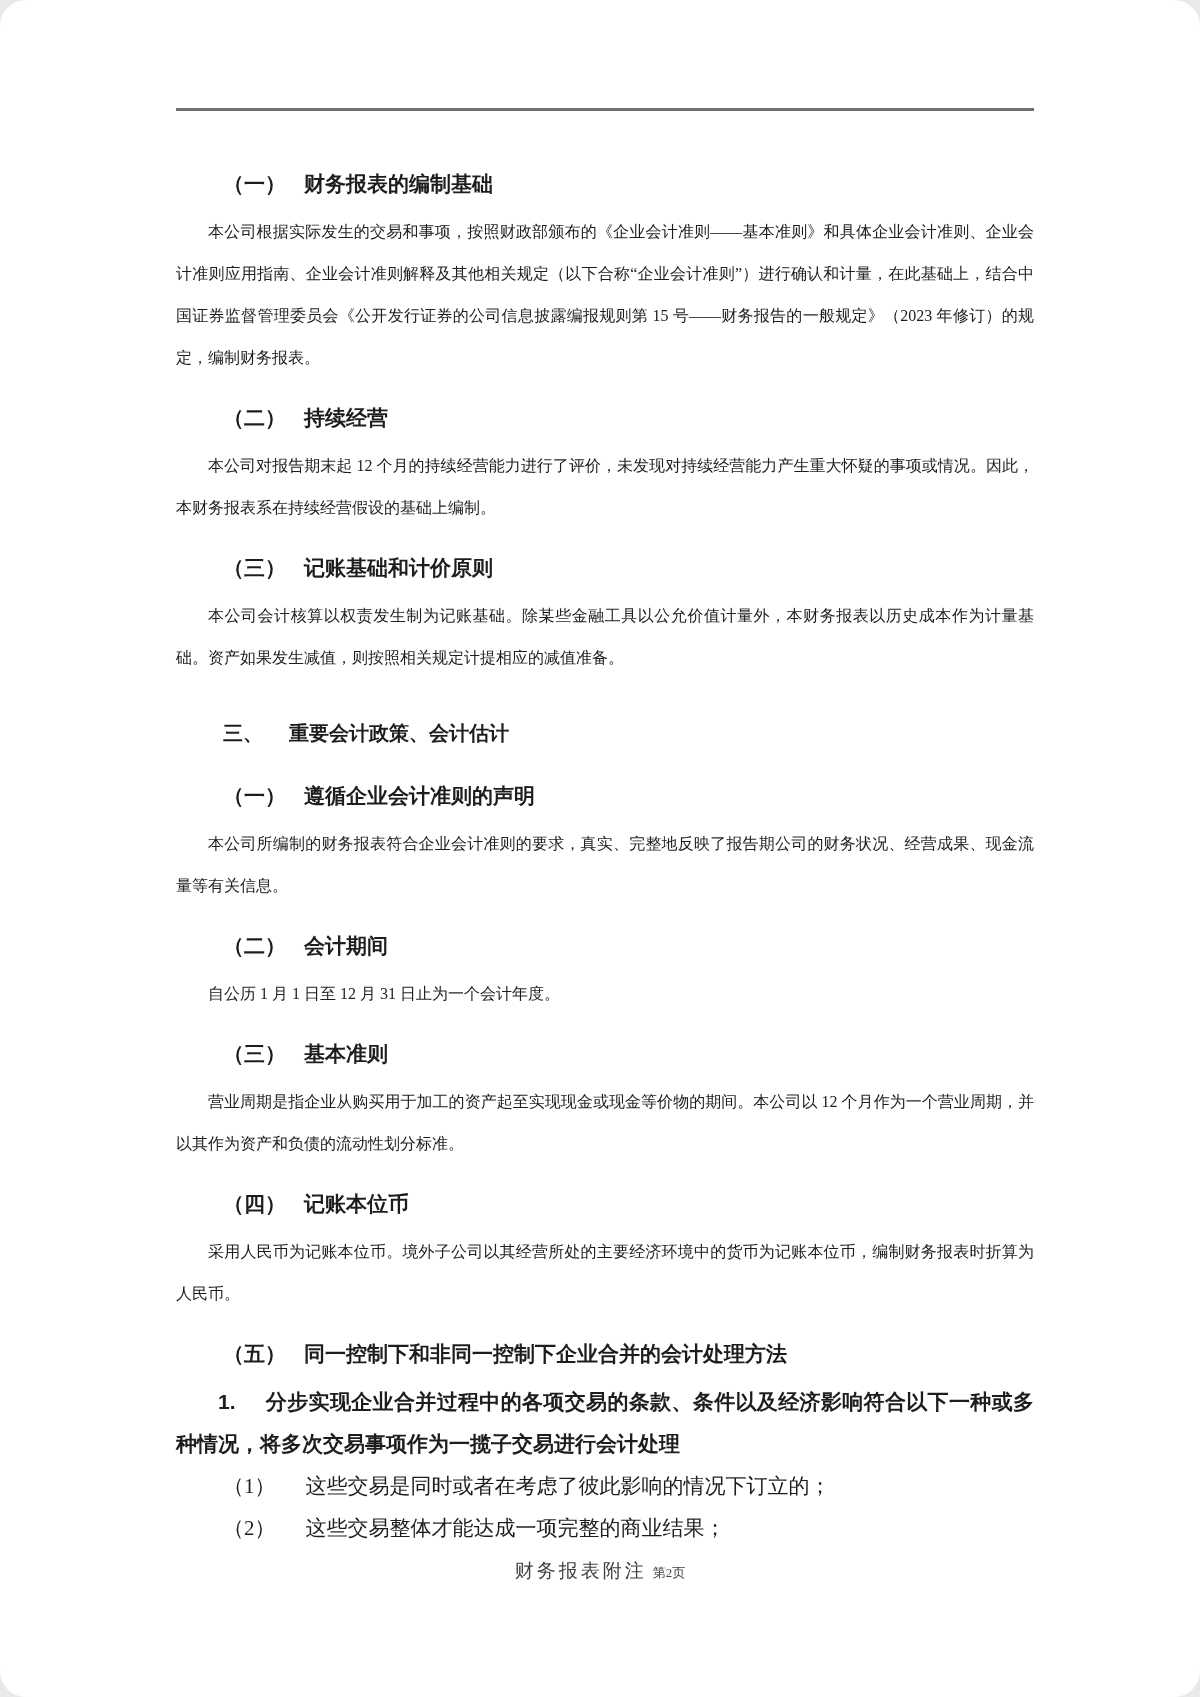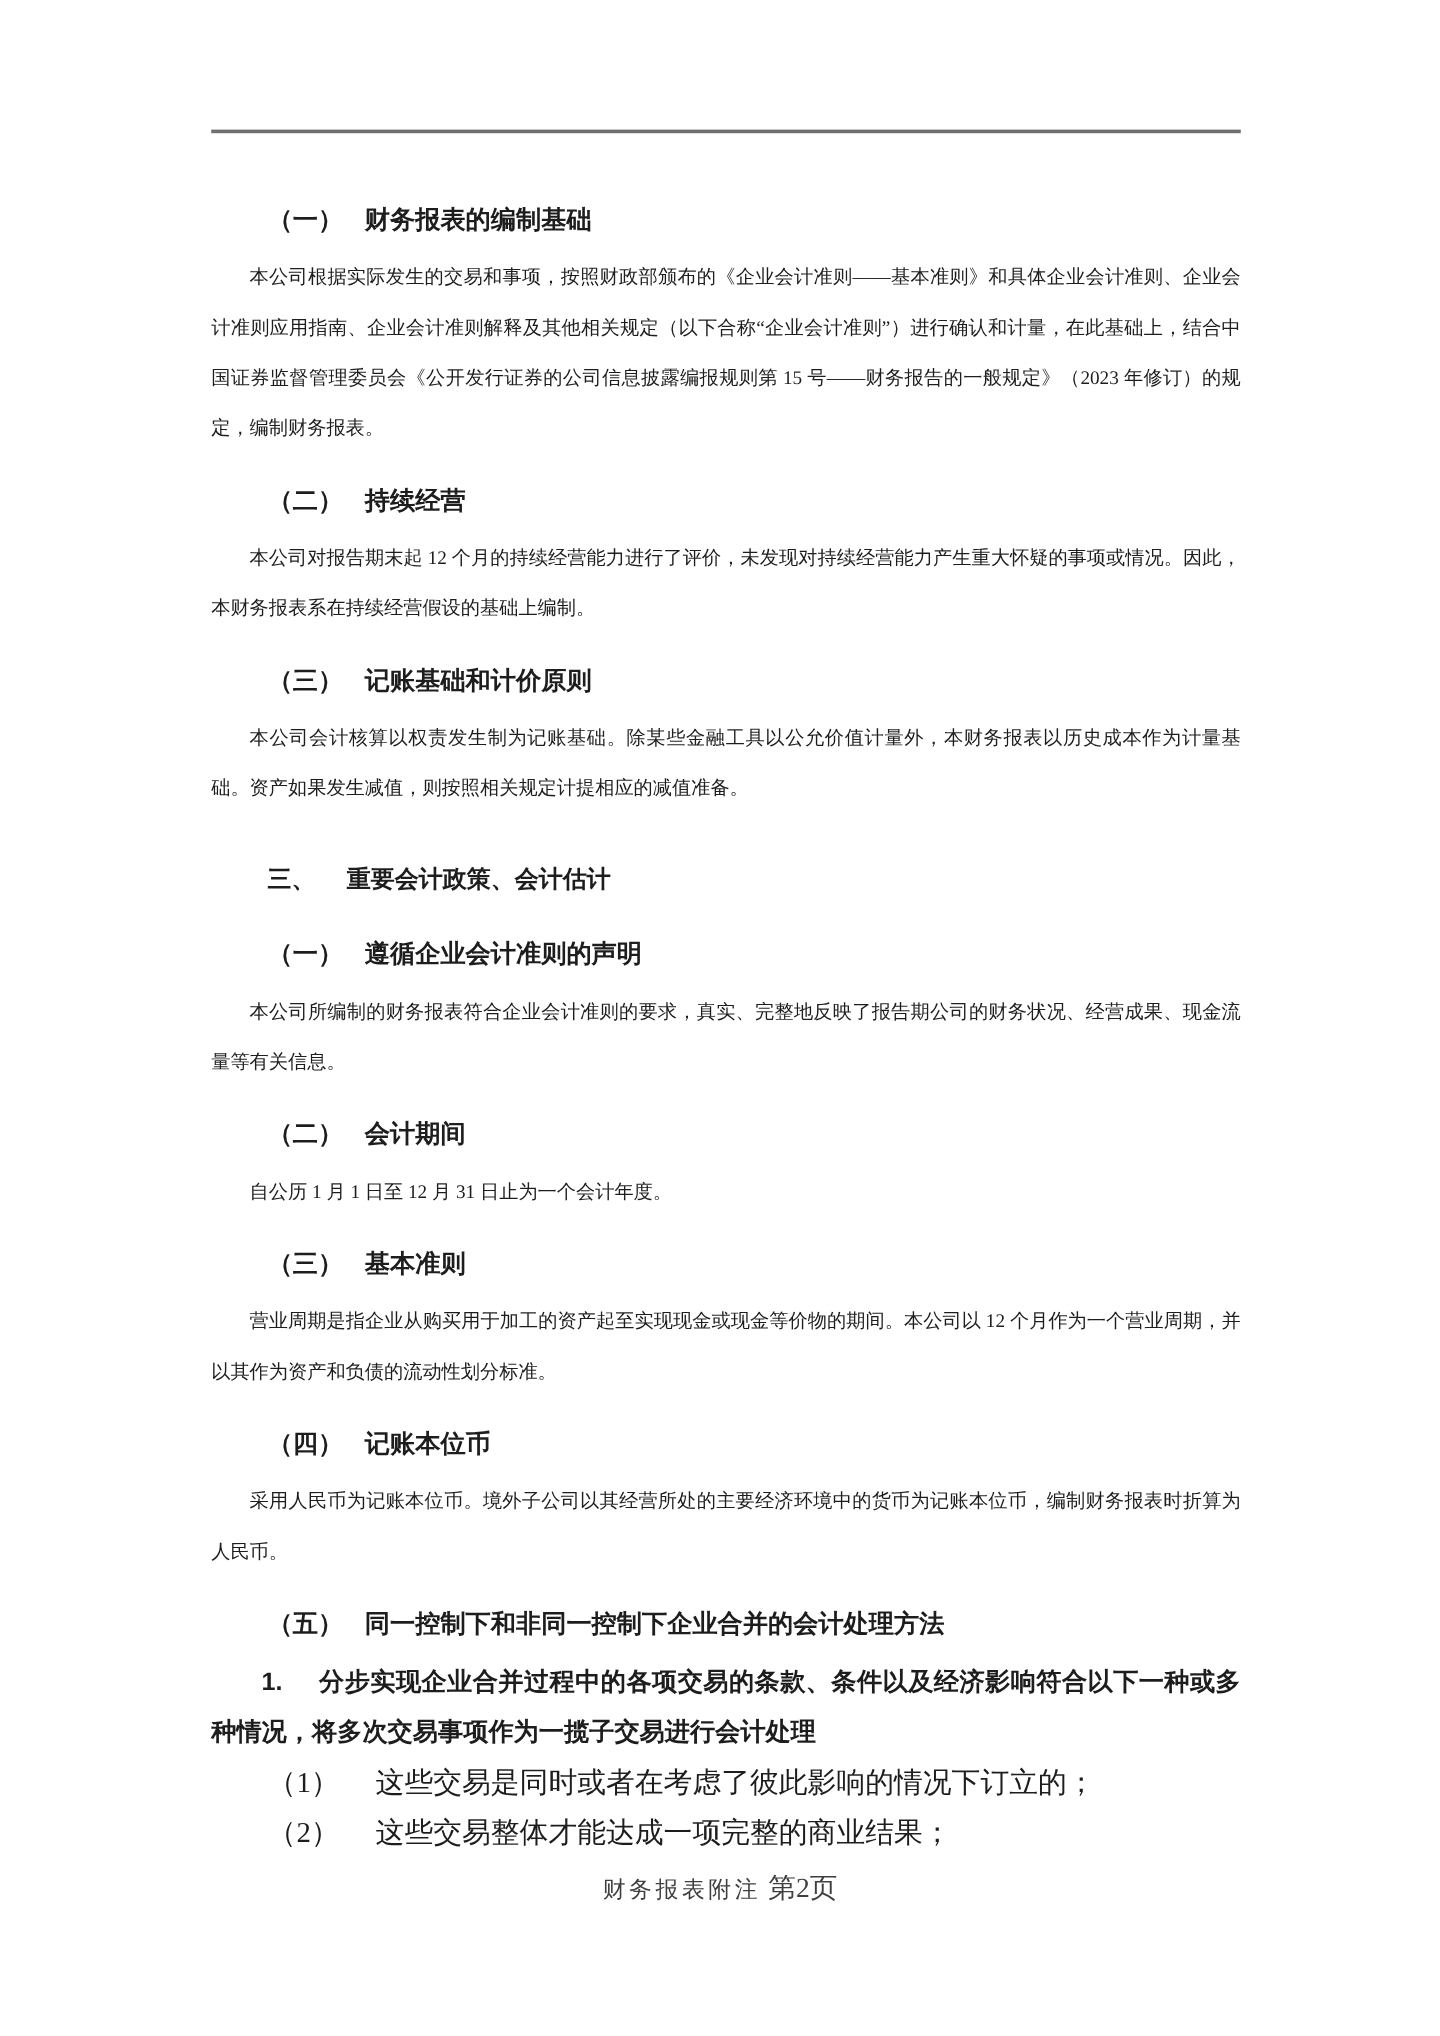--- a/index.html
+++ b/index.html
@@ -4,20 +4,21 @@
 <style>
   html,body { margin:0; padding:0; background:#e9e9e9; }
   .page {
     position:relative;
     width:1200px; height:1697px;
     margin:0 auto;
     background:#ffffff;
     color:#1d1d1d;
     font-family:"Liberation Serif","DejaVu Serif",serif;
     overflow:hidden;
+    border-radius:26px;
   }
   .content {
     position:absolute;
     left:176px; top:108px;
     width:858px;
   }
   .rule {
     height:3px;
     background:#6f6f6f;
     margin:0 0 52px 0;
@@ -51,35 +52,35 @@
     font-family:"Liberation Sans","DejaVu Sans",sans-serif;
     font-weight:bold;
     font-size:21px;
     line-height:42px;
     margin:0;
     text-indent:2em;
     text-align:justify;
   }
   .gap30 { display:inline-block; width:30px; }
   .list-item {
-    font-size:24px;
+    font-size:21px;
     line-height:42px;
     margin:0;
     padding-left:47px;
   }
   .list-item .lbl { margin-right:30px; }
   .footer {
     position:absolute;
     left:0; right:0;
     top:1558px;
     text-align:center;
     color:#3f3f3f;
   }
   .ft-title { font-size:19px; letter-spacing:3px; }
-  .ft-page  { font-size:23px; margin-left:6px; }
+  .ft-page  { font-size:13px; margin-left:6px; }
 </style>
 </head>
 <body>
 
 <div class="page">
   <div class="content">
 
     <div class="rule"></div>
 
     <div class="h2">

